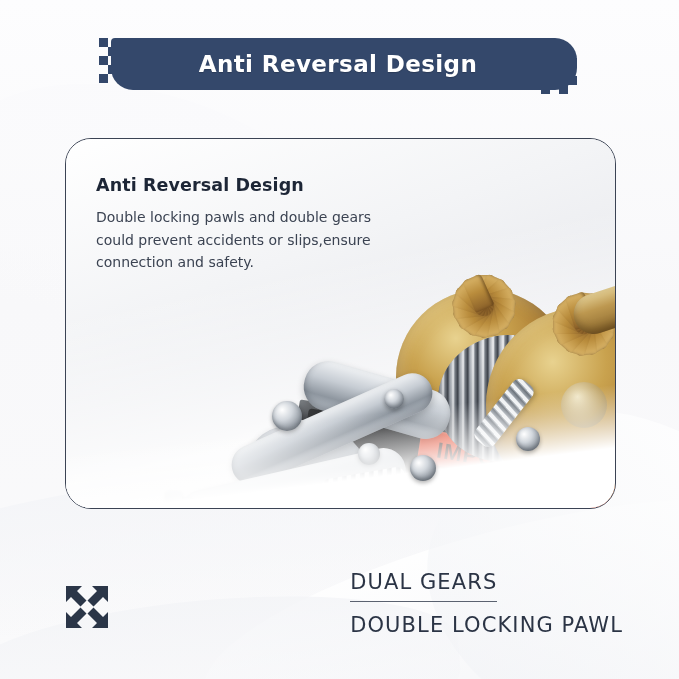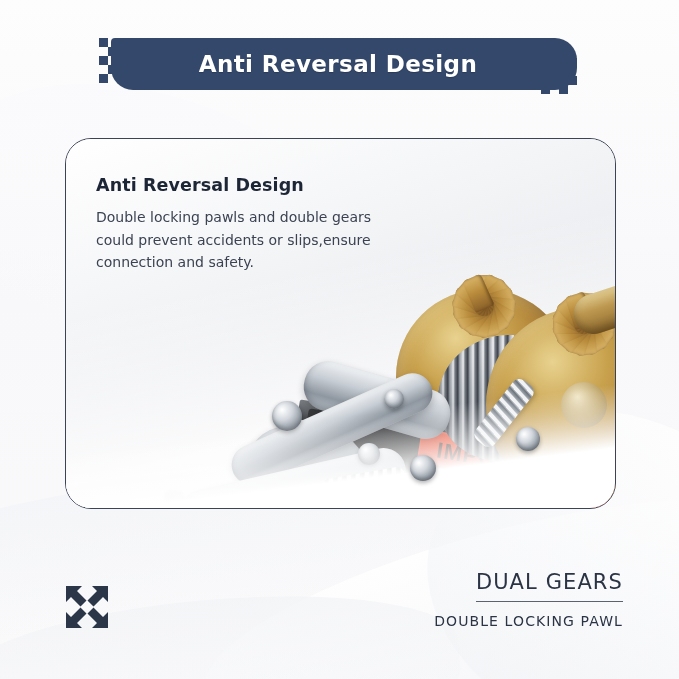--- a/index.html
+++ b/index.html
@@ -309,33 +309,33 @@
     width: 679px; height: 100px;
   }
   #expand-icon-wrap {
     position: absolute;
     left: 62px; top: 22px;
     width: 50px; height: 50px;
   }
   #footer-text {
     position: absolute;
     right: 56px; top: 10px;
-    text-align: right;
+    text-align: left;
   }
   #footer-line-1 {
     font-size: 21px;
     color: #2b3445;
     letter-spacing: 1.1px;
     font-family: "DejaVu Sans", sans-serif;
     padding-bottom: 7px;
     border-bottom: 1.6px solid #5b6270;
     display: inline-block;
   }
   #footer-line-2 {
-    font-size: 14px;
+    font-size: 21px;
     color: #2b3445;
     letter-spacing: 1.1px;
     font-family: "DejaVu Sans", sans-serif;
     margin-top: 11px;
   }
 </style>
 </head>
 <body>
 
 <div id="page-bg">

